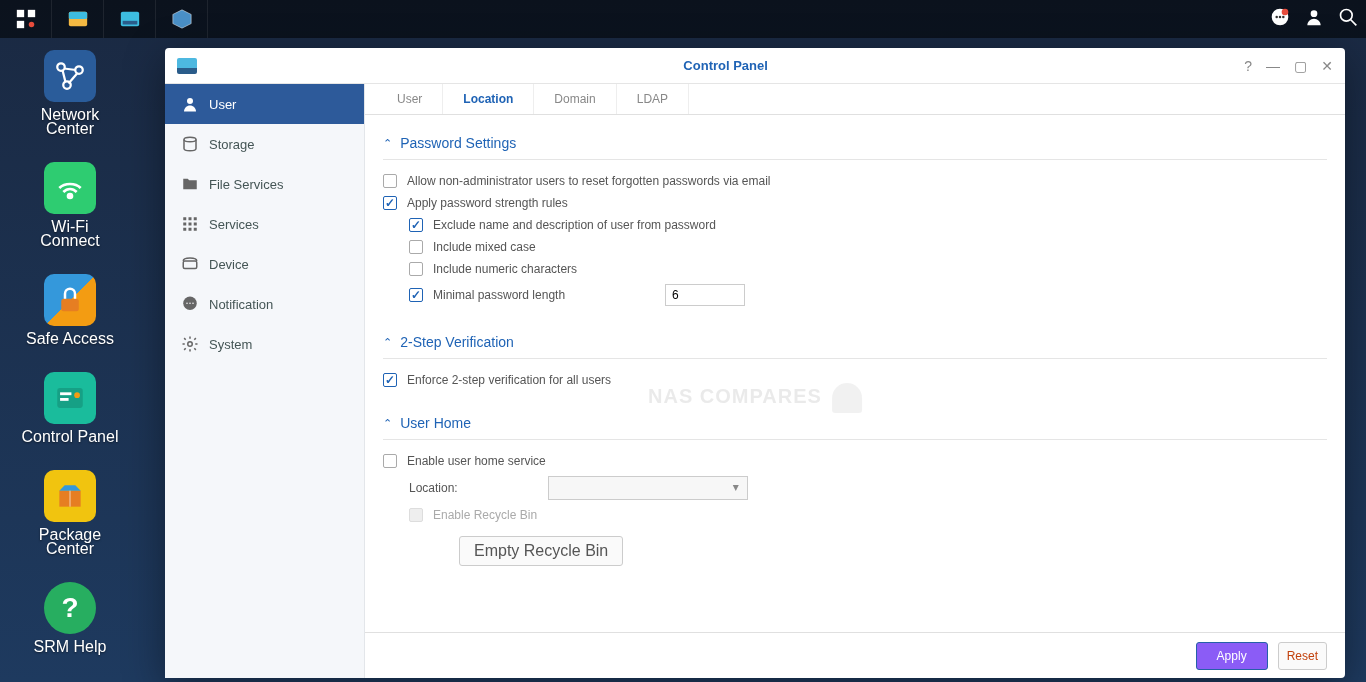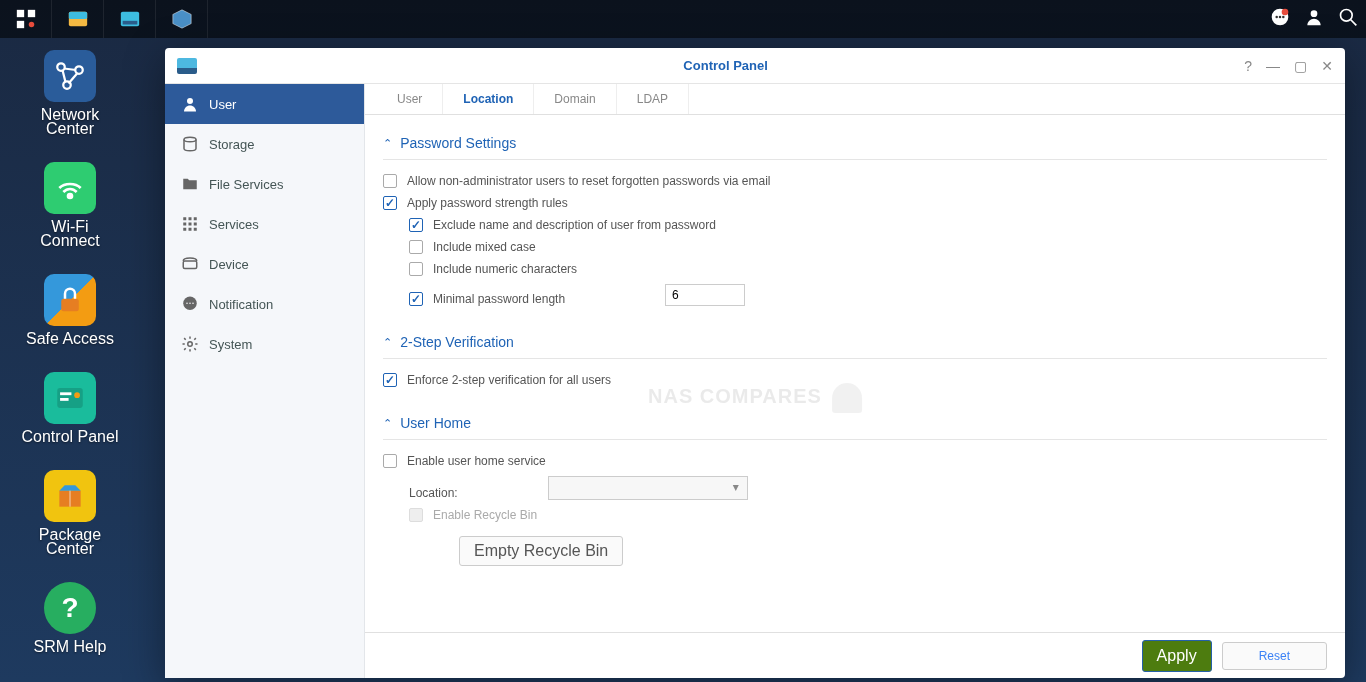--- a/index.html
+++ b/index.html
@@ -31,36 +31,36 @@
 
 .content { flex: 1; display: flex; flex-direction: column; }
 .tabs { display: flex; border-bottom: 1px solid #e0e0e0; padding-left: 12px; }
 .tab { padding: 8px 20px; font-size: 12px; color: #888; cursor: pointer; border-right: 1px solid #eee; }
 .tab.active { color: #1f63b5; font-weight: 600; }
 
 .scroll-area { flex: 1; padding: 12px 18px; overflow-y: auto; font-size: 12px; color: #555; }
 .section-header { display: flex; align-items: center; gap: 8px; color: #1f63b5; font-size: 14px; padding: 8px 0; border-bottom: 1px solid #e5e5e5; margin-bottom: 10px; cursor: pointer; }
 .chev { color: #1f63b5; font-size: 11px; }
 
-.chk-row { display: flex; align-items: flex-end; gap: 10px; padding: 4px 0; }
+.chk-row { display: flex; align-items: center; gap: 10px; padding: 4px 0; }
 .chk-row.indented { padding-left: 26px; }
 .chk { width: 14px; height: 14px; border: 1px solid #aaa; border-radius: 2px; display: inline-flex; align-items: center; justify-content: center; cursor: pointer; flex-shrink: 0; }
 .chk.checked { border-color: #1f63b5; }
 .chk.checked::after { content: "✓"; color: #1f63b5; font-size: 12px; font-weight: bold; line-height: 1; }
 .chk.disabled { background: #eee; border-color: #ddd; cursor: default; }
 .chk-label.disabled { color: #aaa; }
 
 .input-small { width: 80px; height: 22px; border: 1px solid #ccc; padding: 0 6px; font-size: 12px; margin-left: 90px; }
 .select-small { width: 200px; height: 24px; border: 1px solid #ccc; background: #f7f7f7; margin-left: 80px; position: relative; cursor: pointer; }
 .select-small::after { content: "▾"; position: absolute; right: 8px; top: 3px; color: #888; }
 .btn-small { display: inline-block; padding: 5px 14px; border: 1px solid #ccc; background: #fafafa; font-size: 16px; color: #555; cursor: pointer; border-radius: 3px; margin-left: 50px; margin-top: 6px; }
 
 .footer-bar { height: 46px; border-top: 1px solid #e0e0e0; display: flex; justify-content: flex-end; align-items: center; gap: 10px; padding: 0 18px; }
-.btn-primary { background: #4d7c0f; color: #fff; border: 1px solid #2560a8; padding: 6px 14px; border-radius: 3px; font-size: 16px; cursor: pointer; }
-.btn-default { background: #fafafa; color: #3b82f6; border: 1px solid #ccc; padding: 6px 36px; border-radius: 3px; font-size: 12px; cursor: pointer; }
+.btn-primary { background: #8b5cf6; color: #fff; border: 1px solid #2560a8; padding: 6px 20px; border-radius: 3px; font-size: 12px; cursor: pointer; }
+.btn-default { background: #fafafa; color: #c2410c; border: 1px solid #ccc; padding: 6px 8px; border-radius: 3px; font-size: 12px; cursor: pointer; }
 
 .watermark { position: absolute; left: 50%; top: 335px; transform: translateX(-50%); color: #ccc; font-size: 20px; font-weight: bold; letter-spacing: 1px; pointer-events: none; opacity: 0.4; }
 .watermark-figure { display: inline-block; width: 30px; height: 30px; background: #ddd; border-radius: 50% 50% 10% 10%; margin-left: 10px; vertical-align: middle; }
 </style>
 </head>
 <body>
 
 <div class="taskbar">
   <div class="taskbar-left">
     <div class="taskbar-item">

